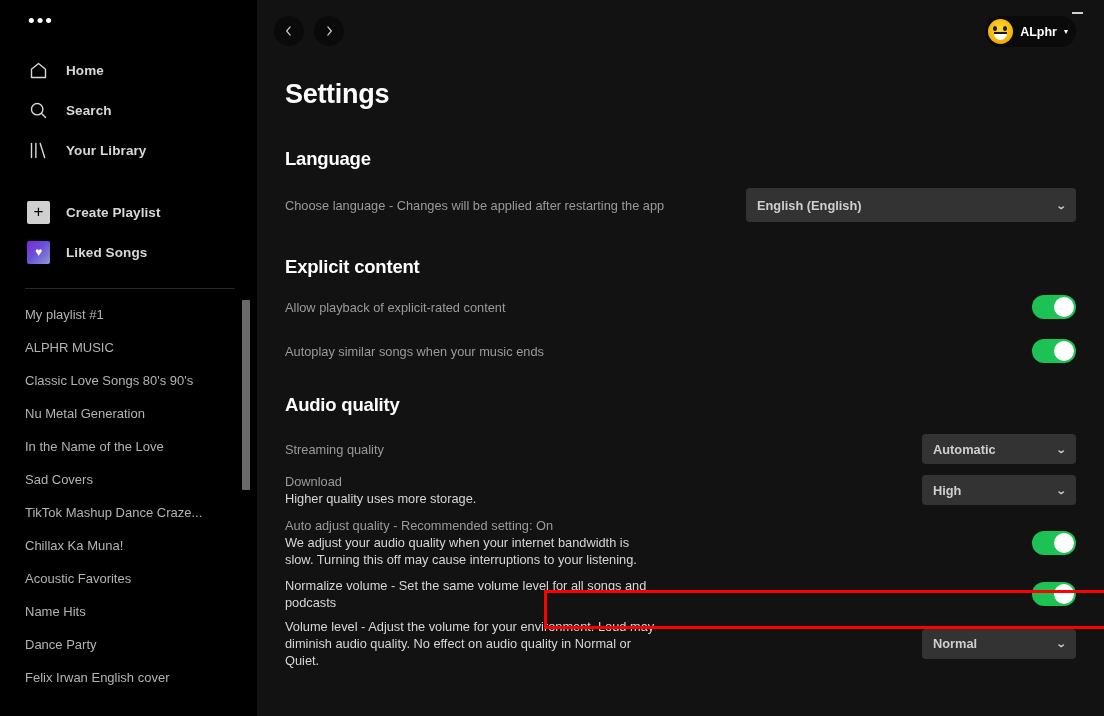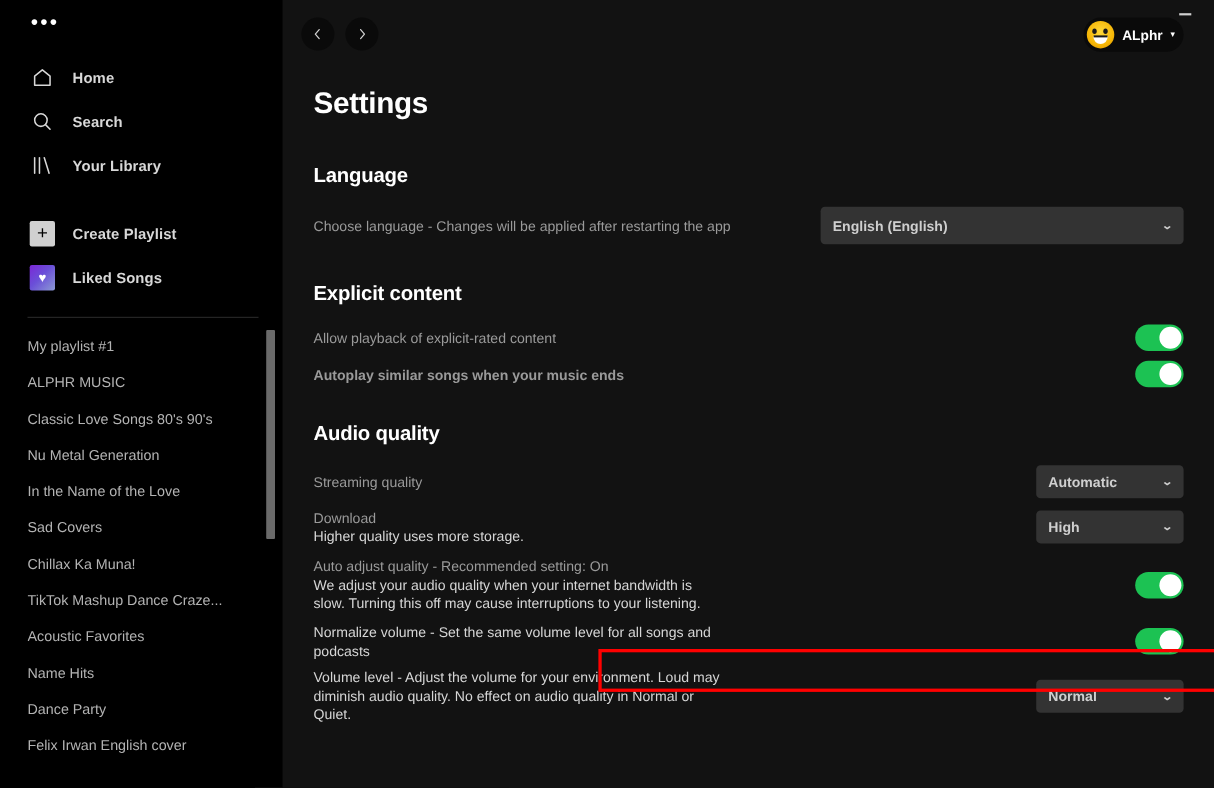--- a/index.html
+++ b/index.html
@@ -226,21 +226,21 @@
     flex: 0 0 auto;
     user-select: none;
   }
   .dropdown .caret {
     font-size: 10px;
     color: #cfcfcf;
     margin-left: 14px;
     transform: scaleX(1.3);
   }
   .dd-lang { width: 330px; height: 34px; }
-  .dd-small { width: 134px; margin-left: 26px; }
+  .dd-small { width: 154px; margin-left: 26px; }
 
   
   .toggle {
     width: 44px; height: 24px;
     background: #1cc253;
     border-radius: 12px;
     position: relative;
     flex: 0 0 44px;
     cursor: pointer;
   }
@@ -318,22 +318,22 @@
 
     <div class="divider"></div>
 
     <div id="playlists">
       <div class="pl-item">My playlist #1</div>
       <div class="pl-item">ALPHR MUSIC</div>
       <div class="pl-item">Classic Love Songs 80's 90's</div>
       <div class="pl-item">Nu Metal Generation</div>
       <div class="pl-item">In the Name of the Love</div>
       <div class="pl-item">Sad Covers</div>
+      <div class="pl-item">TikTok Mashup Dance Craze...</div>
       <div class="pl-item">Chillax Ka Muna!</div>
-      <div class="pl-item">TikTok Mashup Dance Craze...</div>
       <div class="pl-item">Acoustic Favorites</div>
       <div class="pl-item">Name Hits</div>
       <div class="pl-item">Dance Party</div>
       <div class="pl-item">Felix Irwan English cover</div>
     </div>
 
     <div id="sidebar-scrollbar"></div>
   </div>
 
   <div id="main">
@@ -387,21 +387,21 @@
       <div class="section-title" style="margin-top:28px;">Explicit content</div>
       <div class="row" style="margin-top:14px; min-height:30px;">
         <div class="texts">
           <div class="lbl-dim">Allow playback of explicit-rated content</div>
         </div>
         <div class="toggle">
             <span class="knob"></span>
           </div>
       </div>
 
-      <div class="row" style="margin-top:3px; min-height:30px;font-weight:bold;">
+      <div class="row" style="margin-top:14px; min-height:30px;">
         <div class="texts">
           <div class="lbl-dim">Autoplay similar songs when your music ends</div>
         </div>
         <div class="toggle">
             <span class="knob"></span>
           </div>
       </div>
 
       <div class="section-title" style="margin-top:28px;">Audio quality</div>
 

